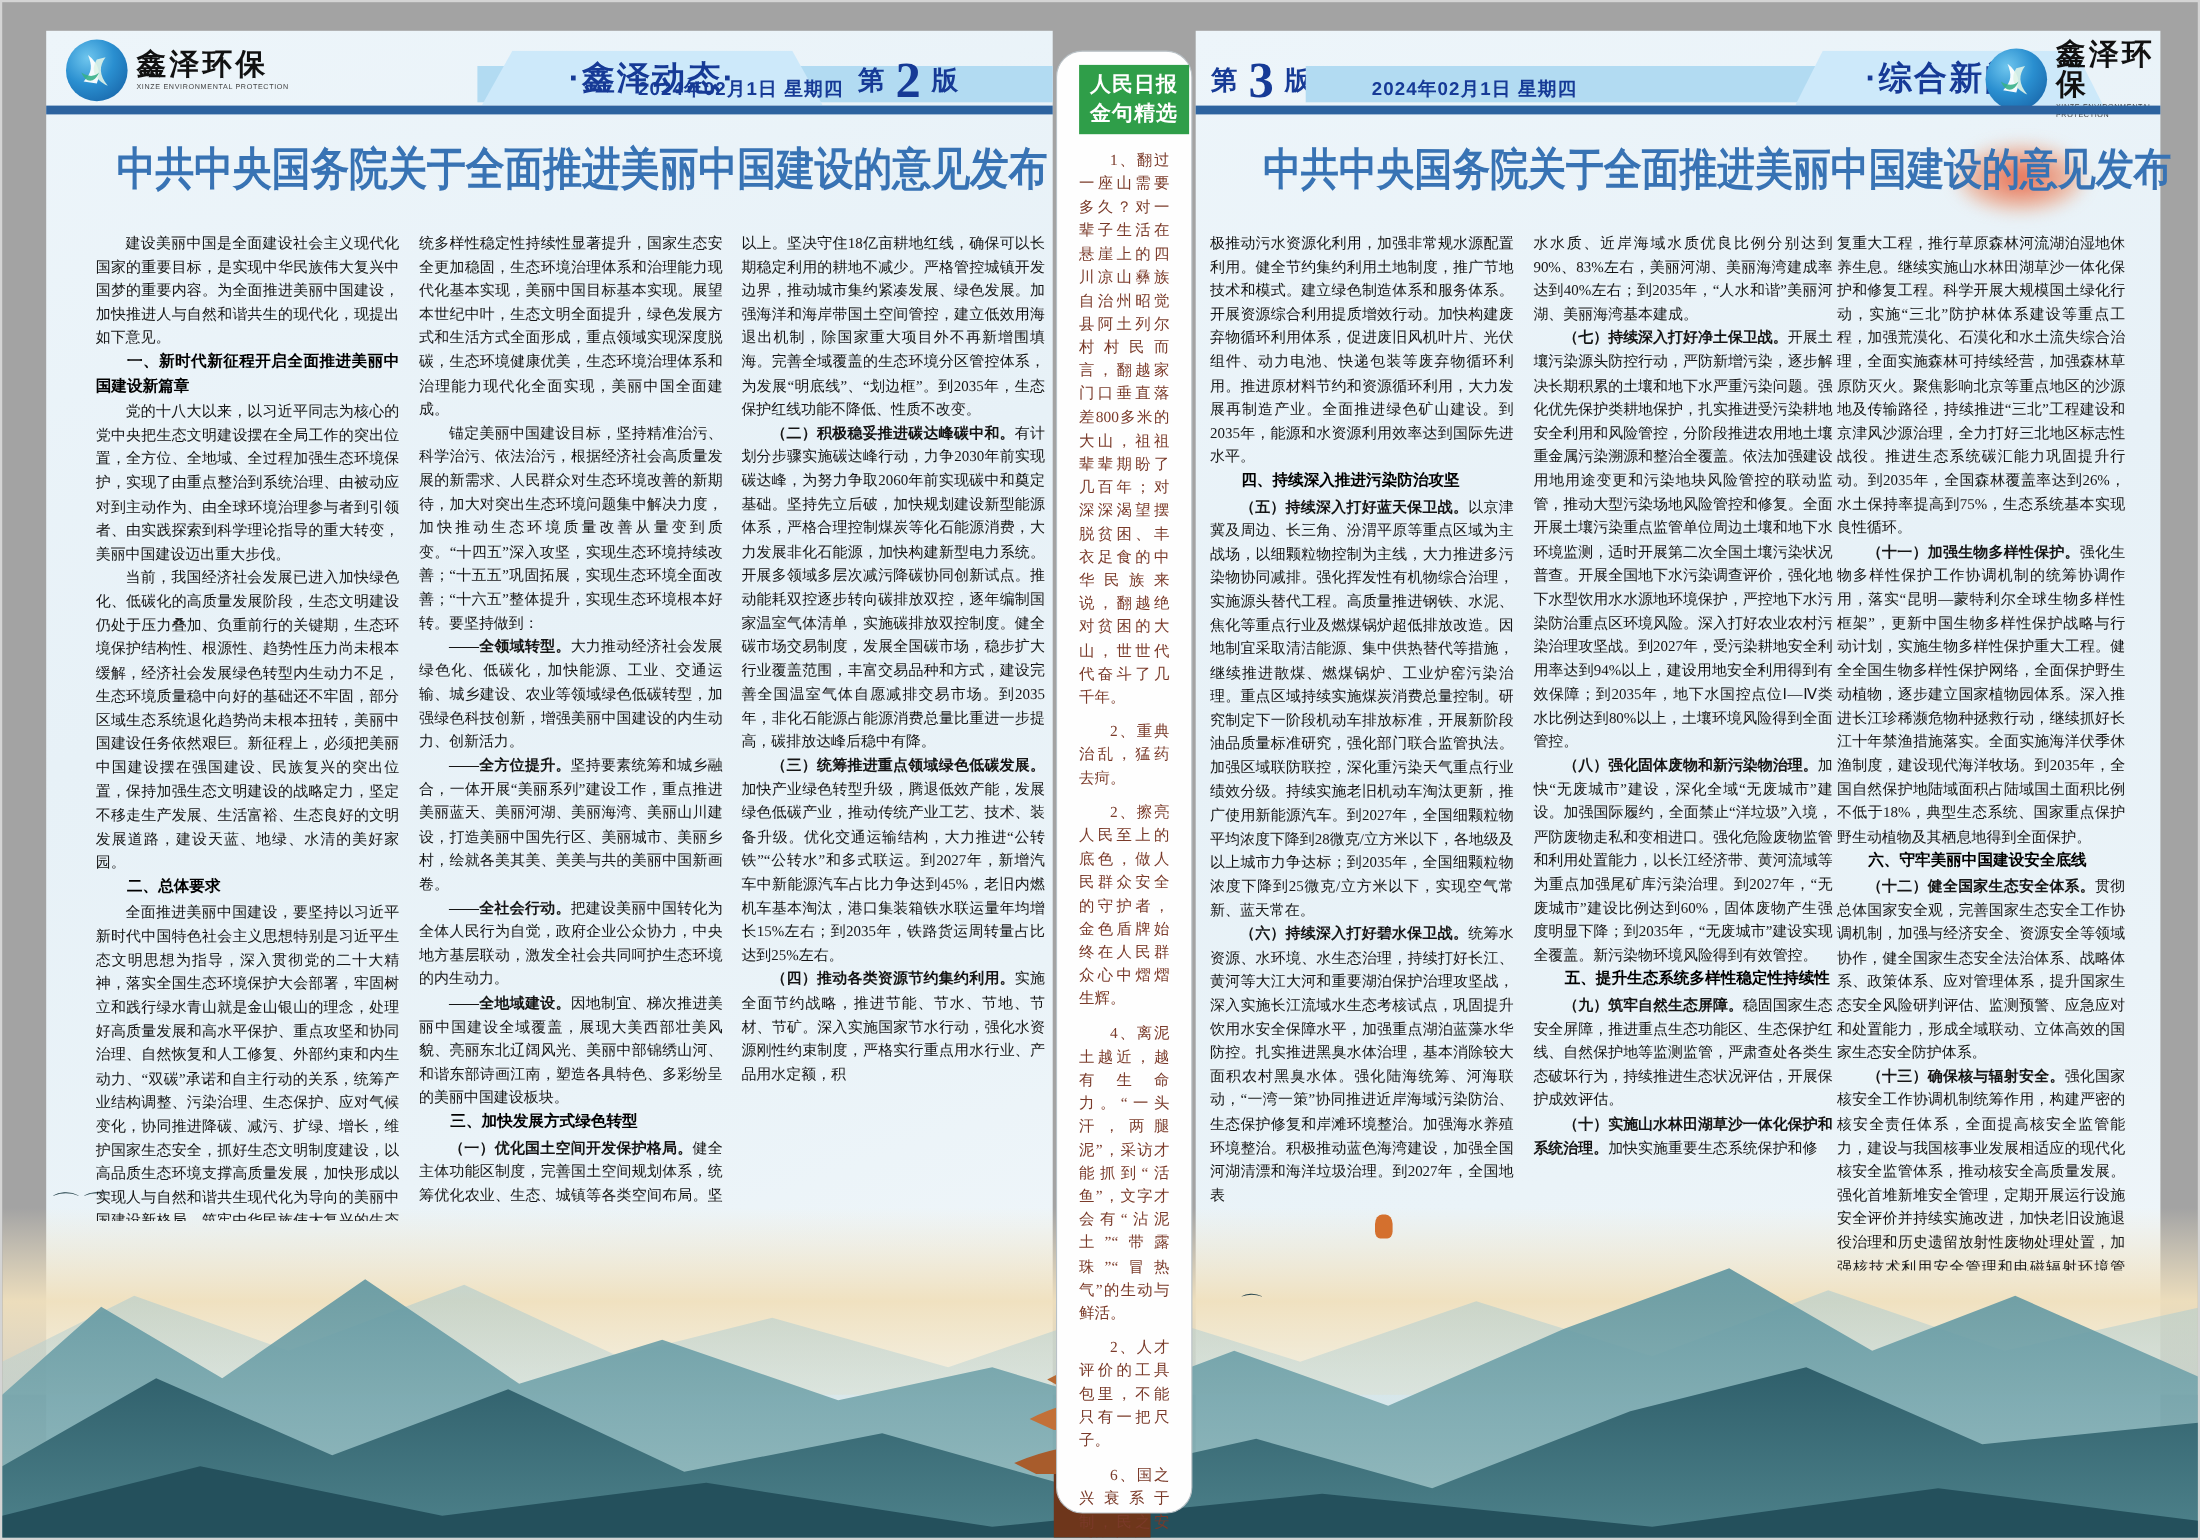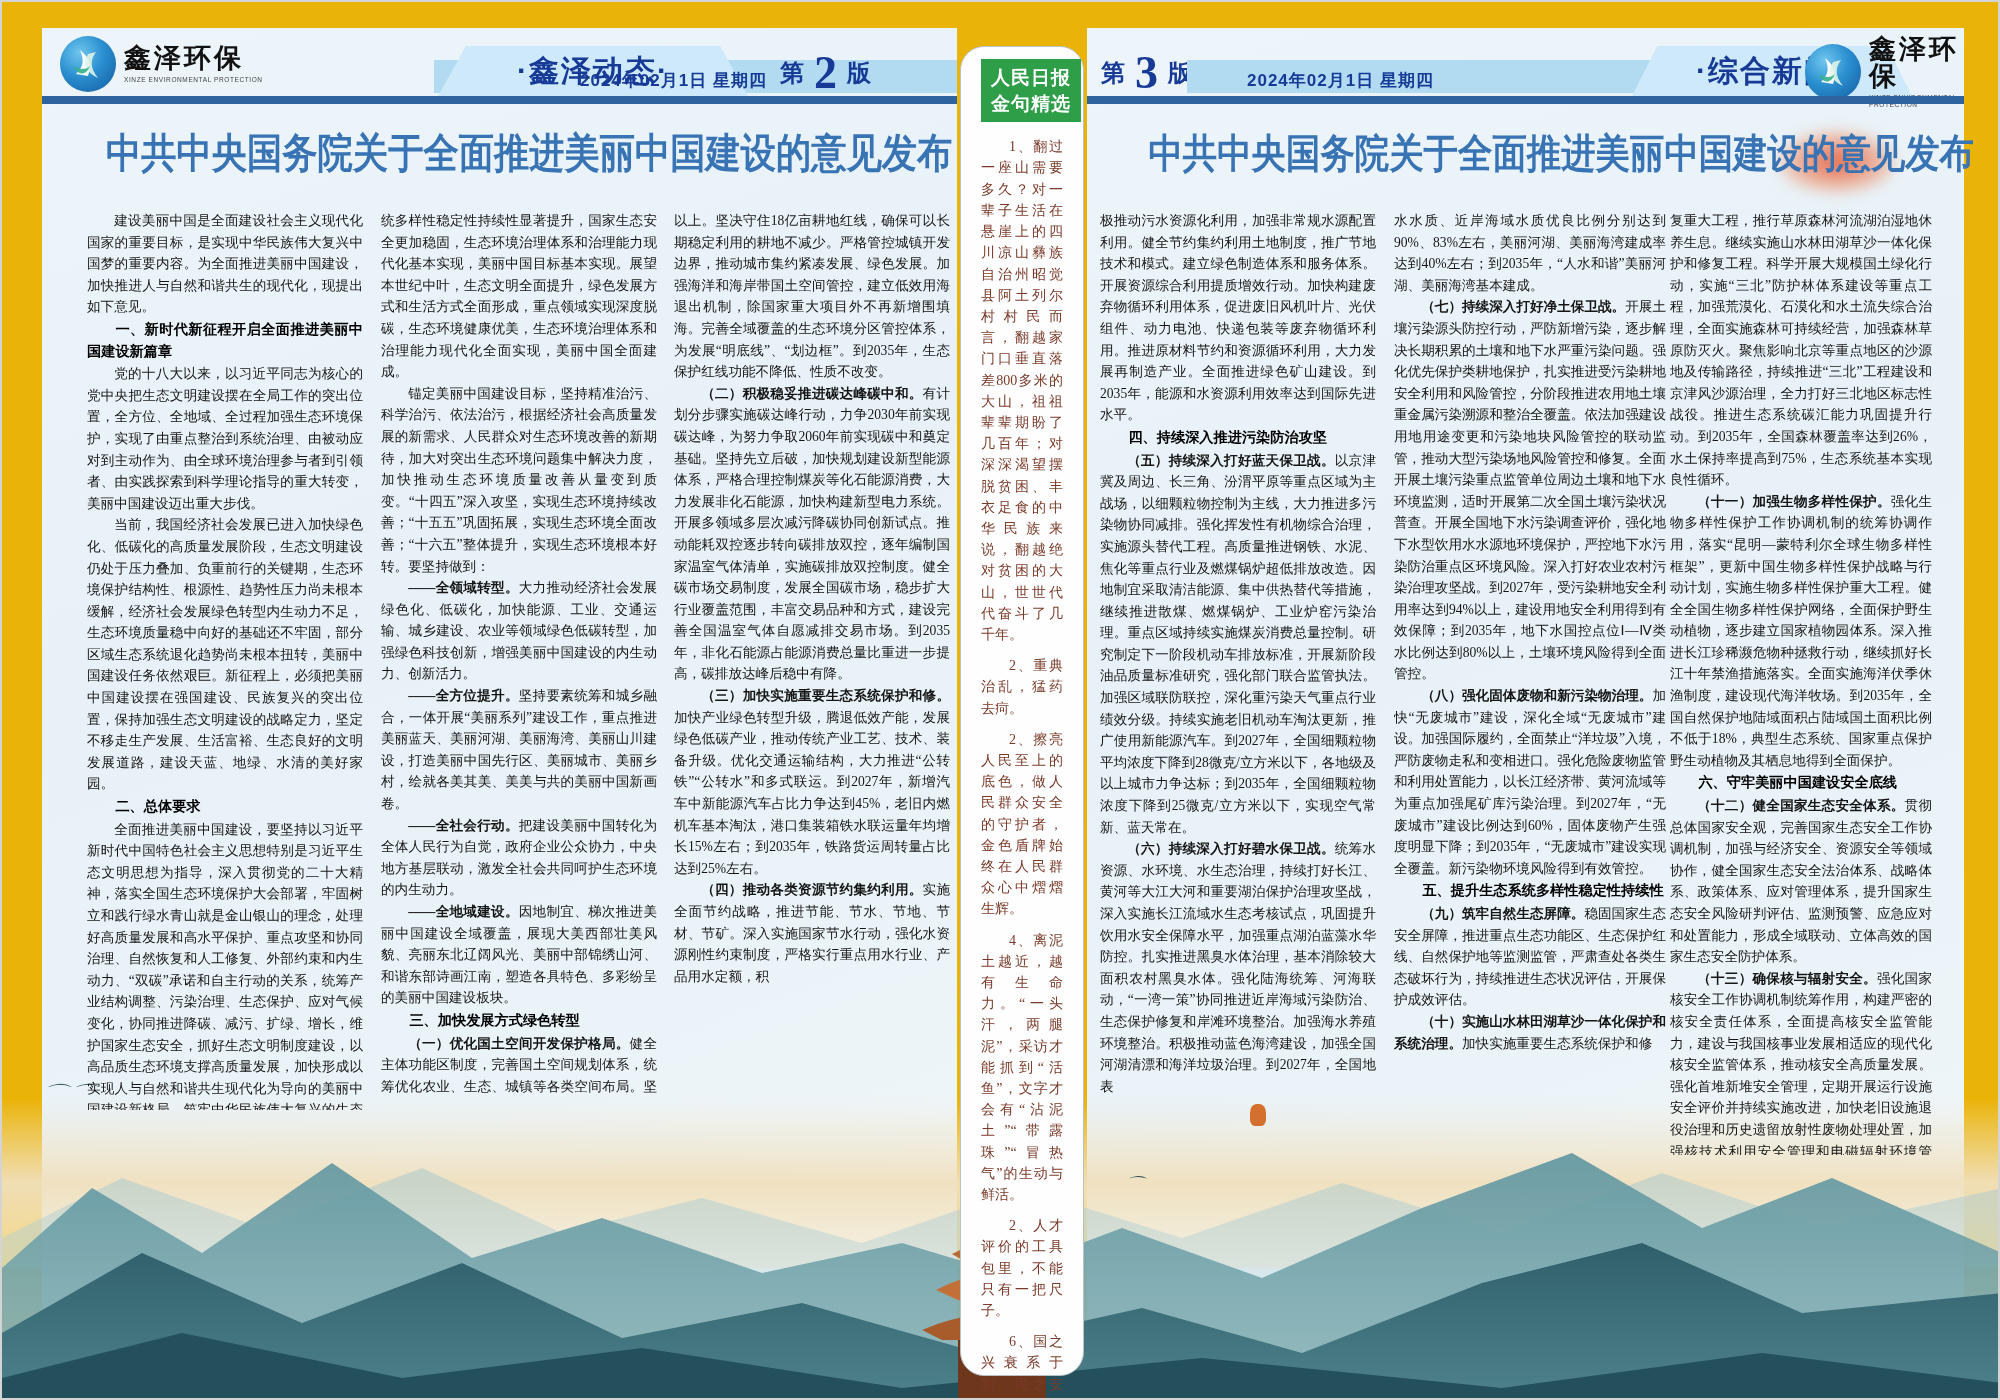--- a/index.html
+++ b/index.html
@@ -1,16 +1,16 @@
 <!DOCTYPE html>
 <html><head>
 <meta charset="utf-8">
 <style>
   html,body{margin:0;padding:0;background:#fff;}
-  #canvas{position:relative;width:2000px;height:1400px;background:#eab308;border:2px solid #d4d4d4;box-sizing:border-box;overflow:hidden;font-family:"Liberation Serif",serif;}
+  #canvas{position:relative;width:2000px;height:1400px;background:#a3a3a3;border:2px solid #d4d4d4;box-sizing:border-box;overflow:hidden;font-family:"Liberation Serif",serif;}
   .page{position:absolute;top:26px;height:1348px;background:linear-gradient(160deg,#edf5fa 0%,#e7f1f7 40%,#eaf3f8 70%,#f2f7fa 100%);}
   #page-left{left:40px;width:915px;}
   #page-right{left:1085px;width:877px;}
   
   .logo{position:absolute;display:flex;align-items:center;gap:8px;}
   .logo-circle{width:56px;height:56px;border-radius:50%;background:radial-gradient(circle at 35% 30%,#6fc6ee 0%,#2a8fd0 45%,#135a9e 100%);position:relative;flex:0 0 auto;}
   .logo-name{font-family:"Liberation Sans",sans-serif;font-weight:900;font-size:27px;color:#111;letter-spacing:3px;line-height:1;}
   .logo-cap{font-family:"Liberation Sans",sans-serif;font-size:6.5px;color:#444;letter-spacing:.6px;margin-top:4px;}
   .banner{position:absolute;height:33px;background:#b2dbf2;}
   .badge{position:absolute;height:50px;background:#cde9fa;clip-path:polygon(9% 0,91% 0,100% 100%,0 100%);display:flex;align-items:center;justify-content:center;font-family:"Liberation Sans",sans-serif;font-weight:900;color:#163a96;font-size:30px;letter-spacing:2px;}
@@ -83,21 +83,21 @@
       <p class="p-dash"><b class="lead">——全领域转型。</b>大力推动经济社会发展绿色化、低碳化，加快能源、工业、交通运输、城乡建设、农业等领域绿色低碳转型，加强绿色科技创新，增强美丽中国建设的内生动力、创新活力。</p>
       <p class="p-dash"><b class="lead">——全方位提升。</b>坚持要素统筹和城乡融合，一体开展“美丽系列”建设工作，重点推进美丽蓝天、美丽河湖、美丽海湾、美丽山川建设，打造美丽中国先行区、美丽城市、美丽乡村，绘就各美其美、美美与共的美丽中国新画卷。</p>
       <p class="p-dash"><b class="lead">——全社会行动。</b>把建设美丽中国转化为全体人民行为自觉，政府企业公众协力，中央地方基层联动，激发全社会共同呵护生态环境的内生动力。</p>
       <p class="p-dash"><b class="lead">——全地域建设。</b>因地制宜、梯次推进美丽中国建设全域覆盖，展现大美西部壮美风貌、亮丽东北辽阔风光、美丽中部锦绣山河、和谐东部诗画江南，塑造各具特色、多彩纷呈的美丽中国建设板块。</p>
       <p class="p-h">三、加快发展方式绿色转型</p>
       <p class="p-item"><b class="lead">（一）优化国土空间开发保护格局。</b>健全主体功能区制度，完善国土空间规划体系，统筹优化农业、生态、城镇等各类空间布局。坚守生态保护红线，优化调整并勘界定标，实施生态保护修复，使全国生态保护红线面积保持在315万平方公里</p>
     </div>
   <div class="col" style="left:672px;width:276px;height:885px;">
       <p class="p-cont">以上。坚决守住18亿亩耕地红线，确保可以长期稳定利用的耕地不减少。严格管控城镇开发边界，推动城市集约紧凑发展、绿色发展。加强海洋和海岸带国土空间管控，建立低效用海退出机制，除国家重大项目外不再新增围填海。完善全域覆盖的生态环境分区管控体系，为发展“明底线”、“划边框”。到2035年，生态保护红线功能不降低、性质不改变。</p>
       <p class="p-item"><b class="lead">（二）积极稳妥推进碳达峰碳中和。</b>有计划分步骤实施碳达峰行动，力争2030年前实现碳达峰，为努力争取2060年前实现碳中和奠定基础。坚持先立后破，加快规划建设新型能源体系，严格合理控制煤炭等化石能源消费，大力发展非化石能源，加快构建新型电力系统。开展多领域多层次减污降碳协同创新试点。推动能耗双控逐步转向碳排放双控，逐年编制国家温室气体清单，实施碳排放双控制度。健全碳市场交易制度，发展全国碳市场，稳步扩大行业覆盖范围，丰富交易品种和方式，建设完善全国温室气体自愿减排交易市场。到2035年，非化石能源占能源消费总量比重进一步提高，碳排放达峰后稳中有降。</p>
-      <p class="p-item"><b class="lead">（三）加快实施重要生态系统保护和修。</b>加快产业绿色转型升级，腾退低效产能，发展绿色低碳产业，推动传统产业工艺、技术、装备升级。优化交通运输结构，大力推进“公转铁”“公转水”和多式联运。到2027年，新增汽车中新能源汽车占比力争达到45%，老旧内燃机车基本淘汰，港口集装箱铁水联运量年均增长15%左右；到2035年，铁路货运周转量占比达到25%左右。</p>
+      <p class="p-item"><b class="lead">（三）统筹推进重点领域绿色低碳发展。</b>加快产业绿色转型升级，腾退低效产能，发展绿色低碳产业，推动传统产业工艺、技术、装备升级。优化交通运输结构，大力推进“公转铁”“公转水”和多式联运。到2027年，新增汽车中新能源汽车占比力争达到45%，老旧内燃机车基本淘汰，港口集装箱铁水联运量年均增长15%左右；到2035年，铁路货运周转量占比达到25%左右。</p>
       <p class="p-item"><b class="lead">（四）推动各类资源节约集约利用。</b>实施全面节约战略，推进节能、节水、节地、节材、节矿。深入实施国家节水行动，强化水资源刚性约束制度，严格实行重点用水行业、产品用水定额，积</p>
     </div>
 
   <div class="page" id="page-right">
     <div class="pageno" style="left:14px;top:24px;">
       <span class="fix">第</span>
       <span class="num">3</span>
       <span class="fix">版</span>
     </div>
     <div class="banner" style="left:100px;top:32px;width:615px;"></div>

